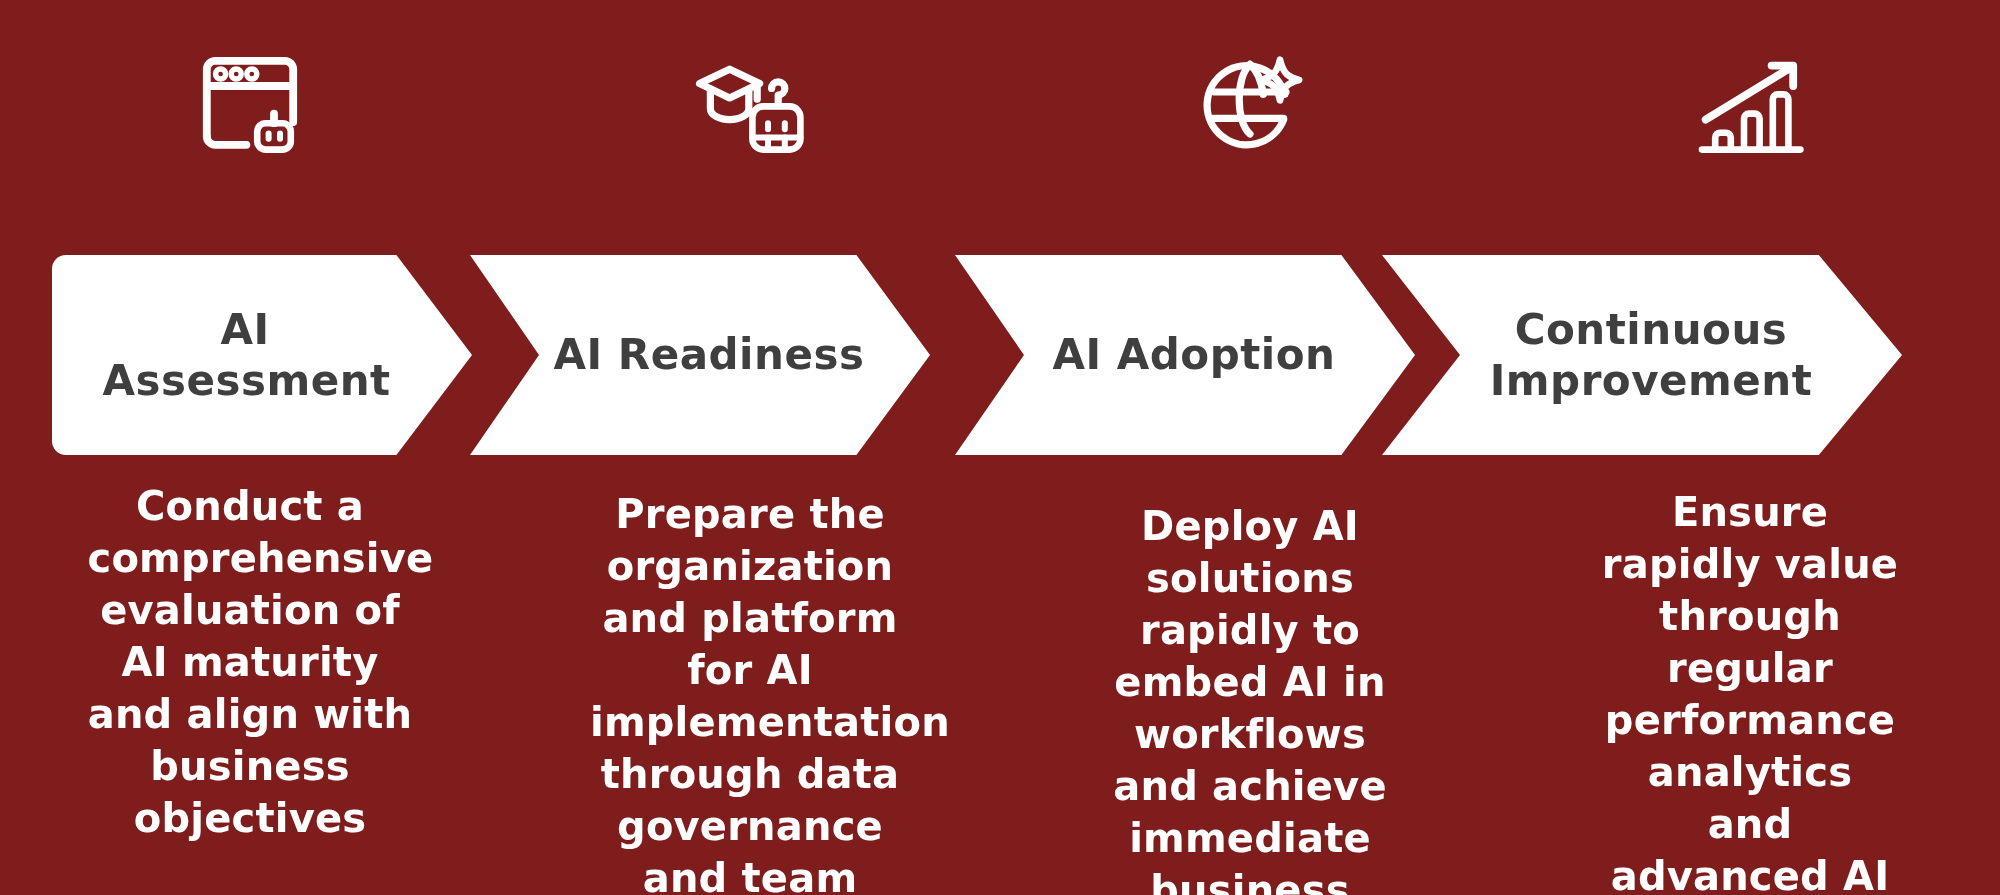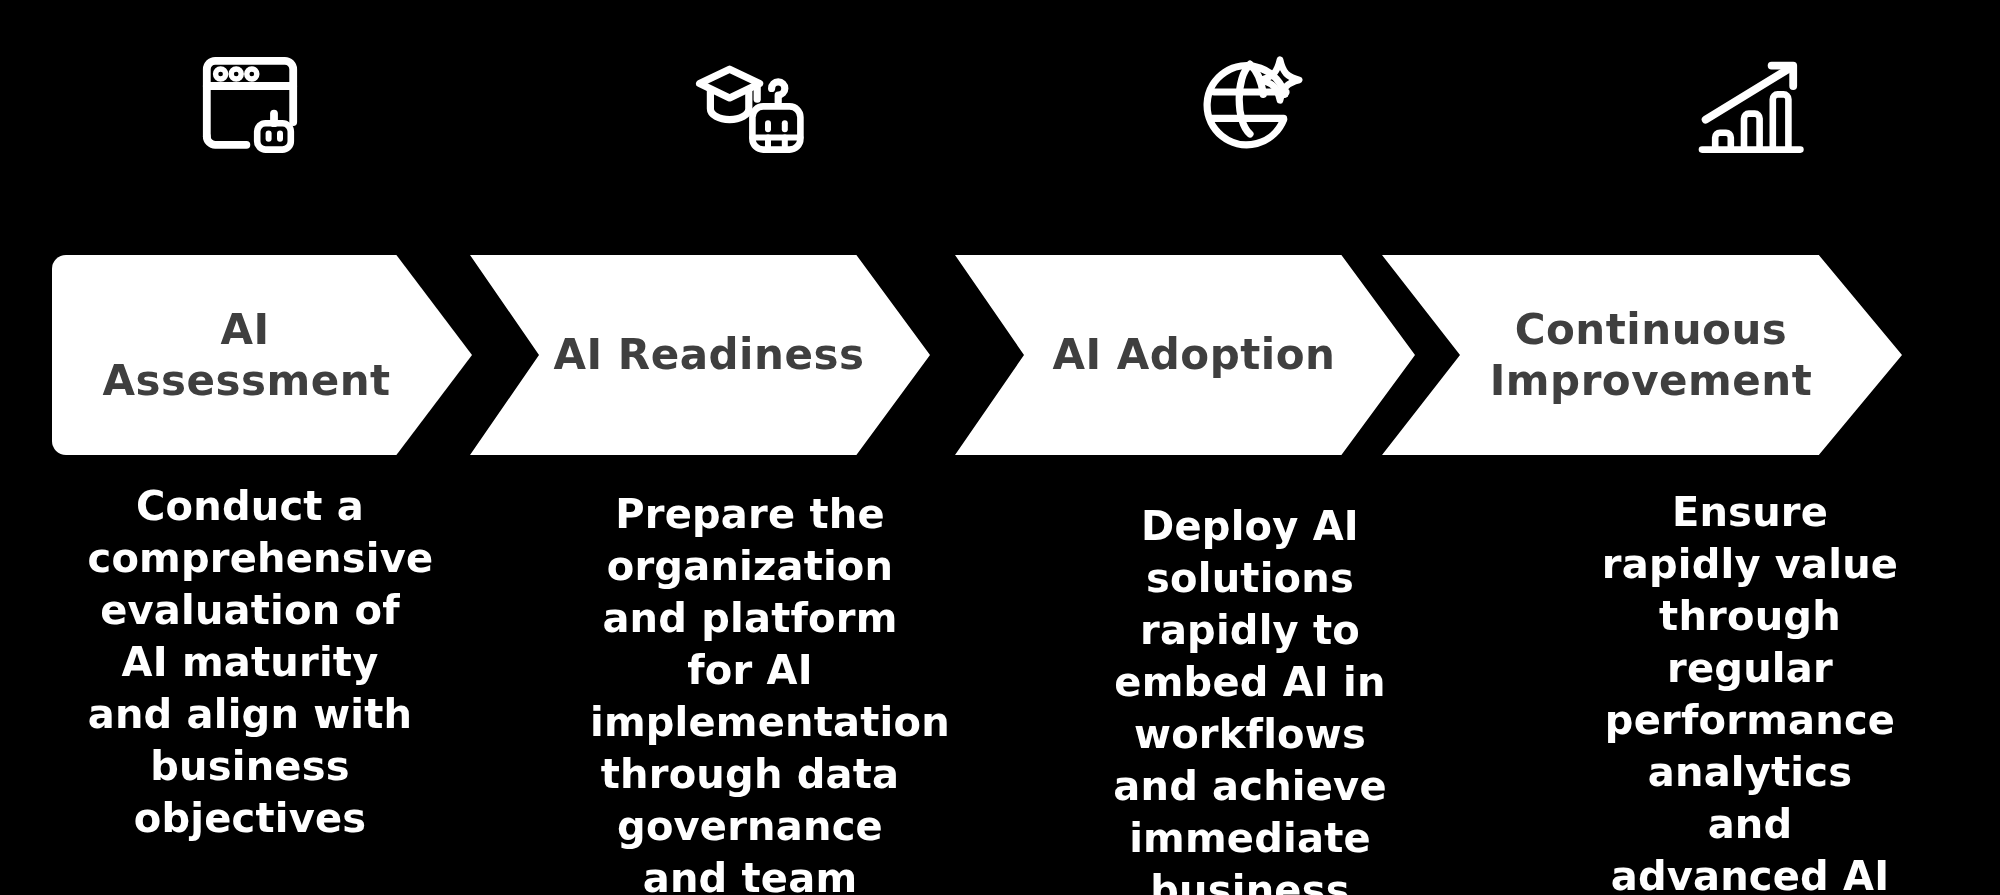--- a/index.html
+++ b/index.html
@@ -13,21 +13,21 @@
 
   body {
     background:#4a7050;
     font-family:"DejaVu Sans", sans-serif;
   }
 
   #board {
     position:relative;
     width:2000px;
     height:895px;
-    background:#000000;
+    background:#7f1d1d;
   }
 
   
   .icon-row {
     position:absolute;
     top:0;
     left:0;
     width:2000px;
     height:255px;
     display:flex;

